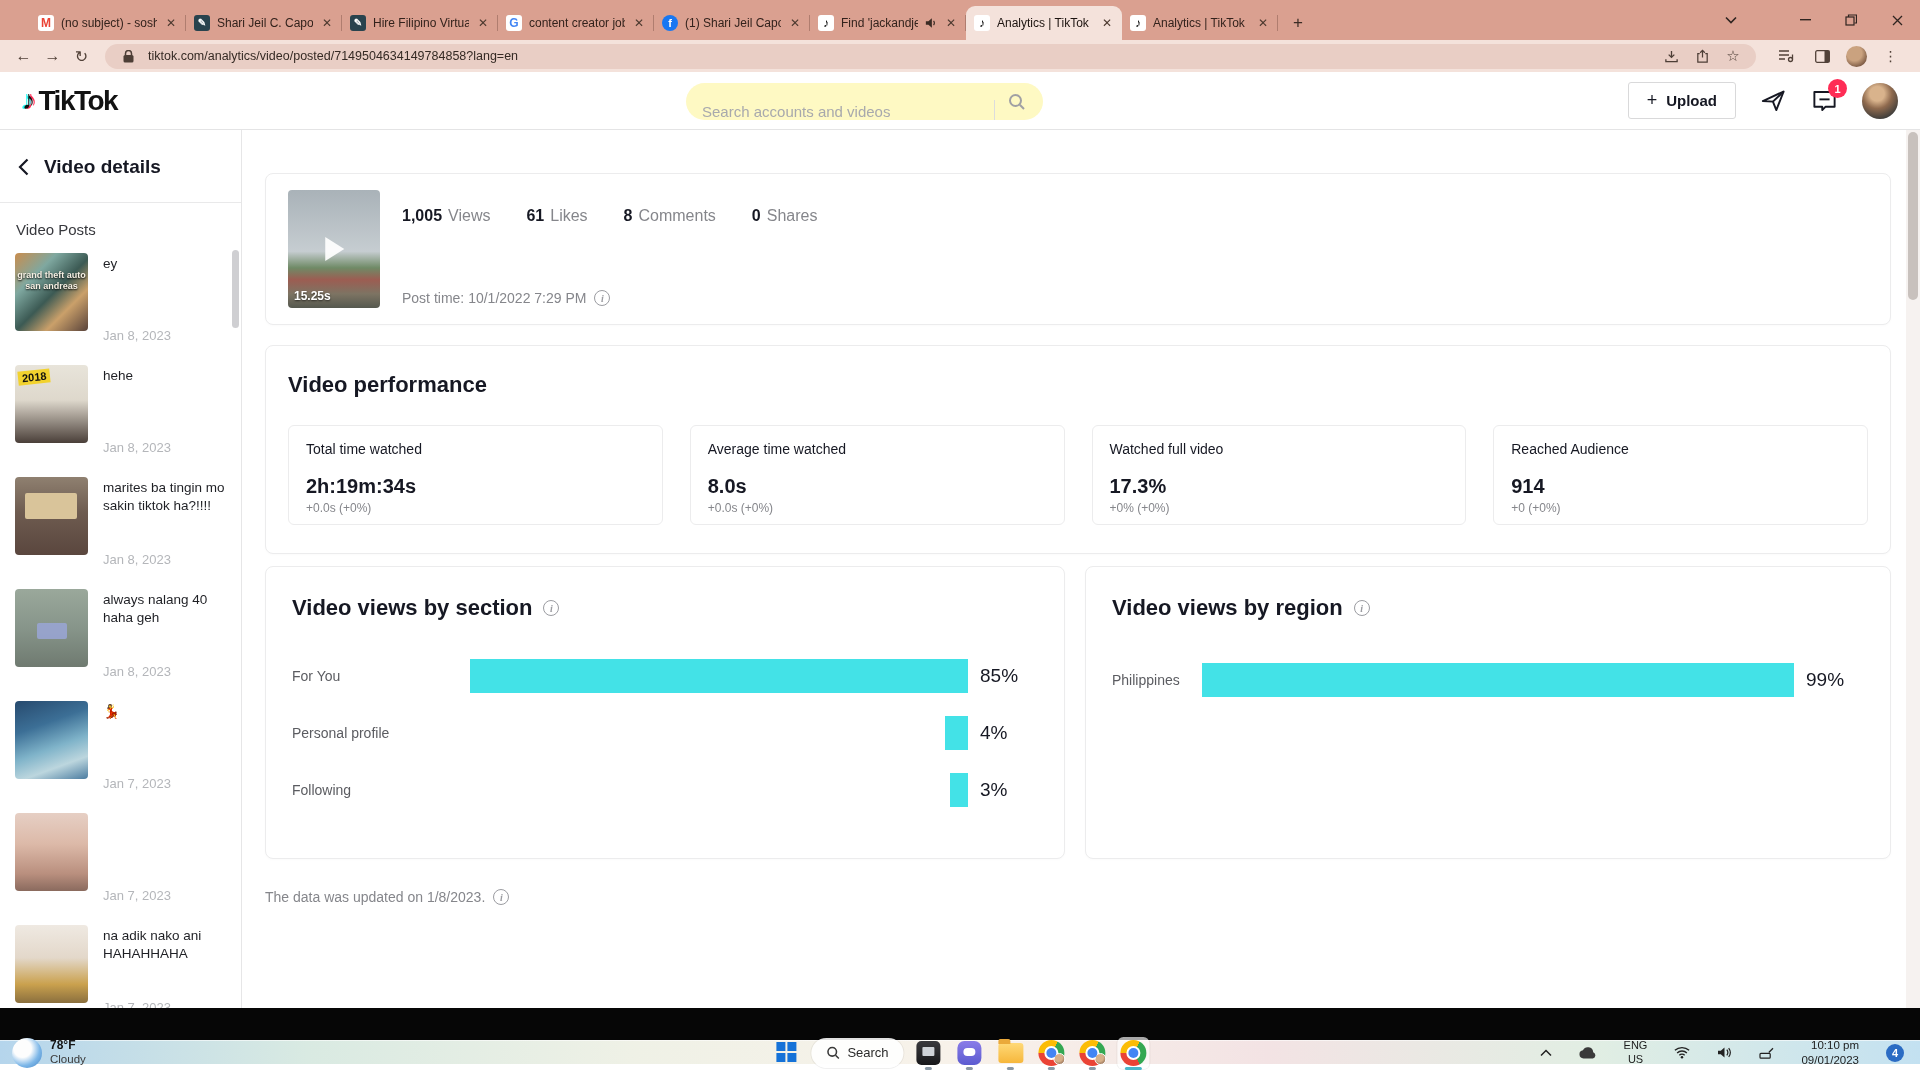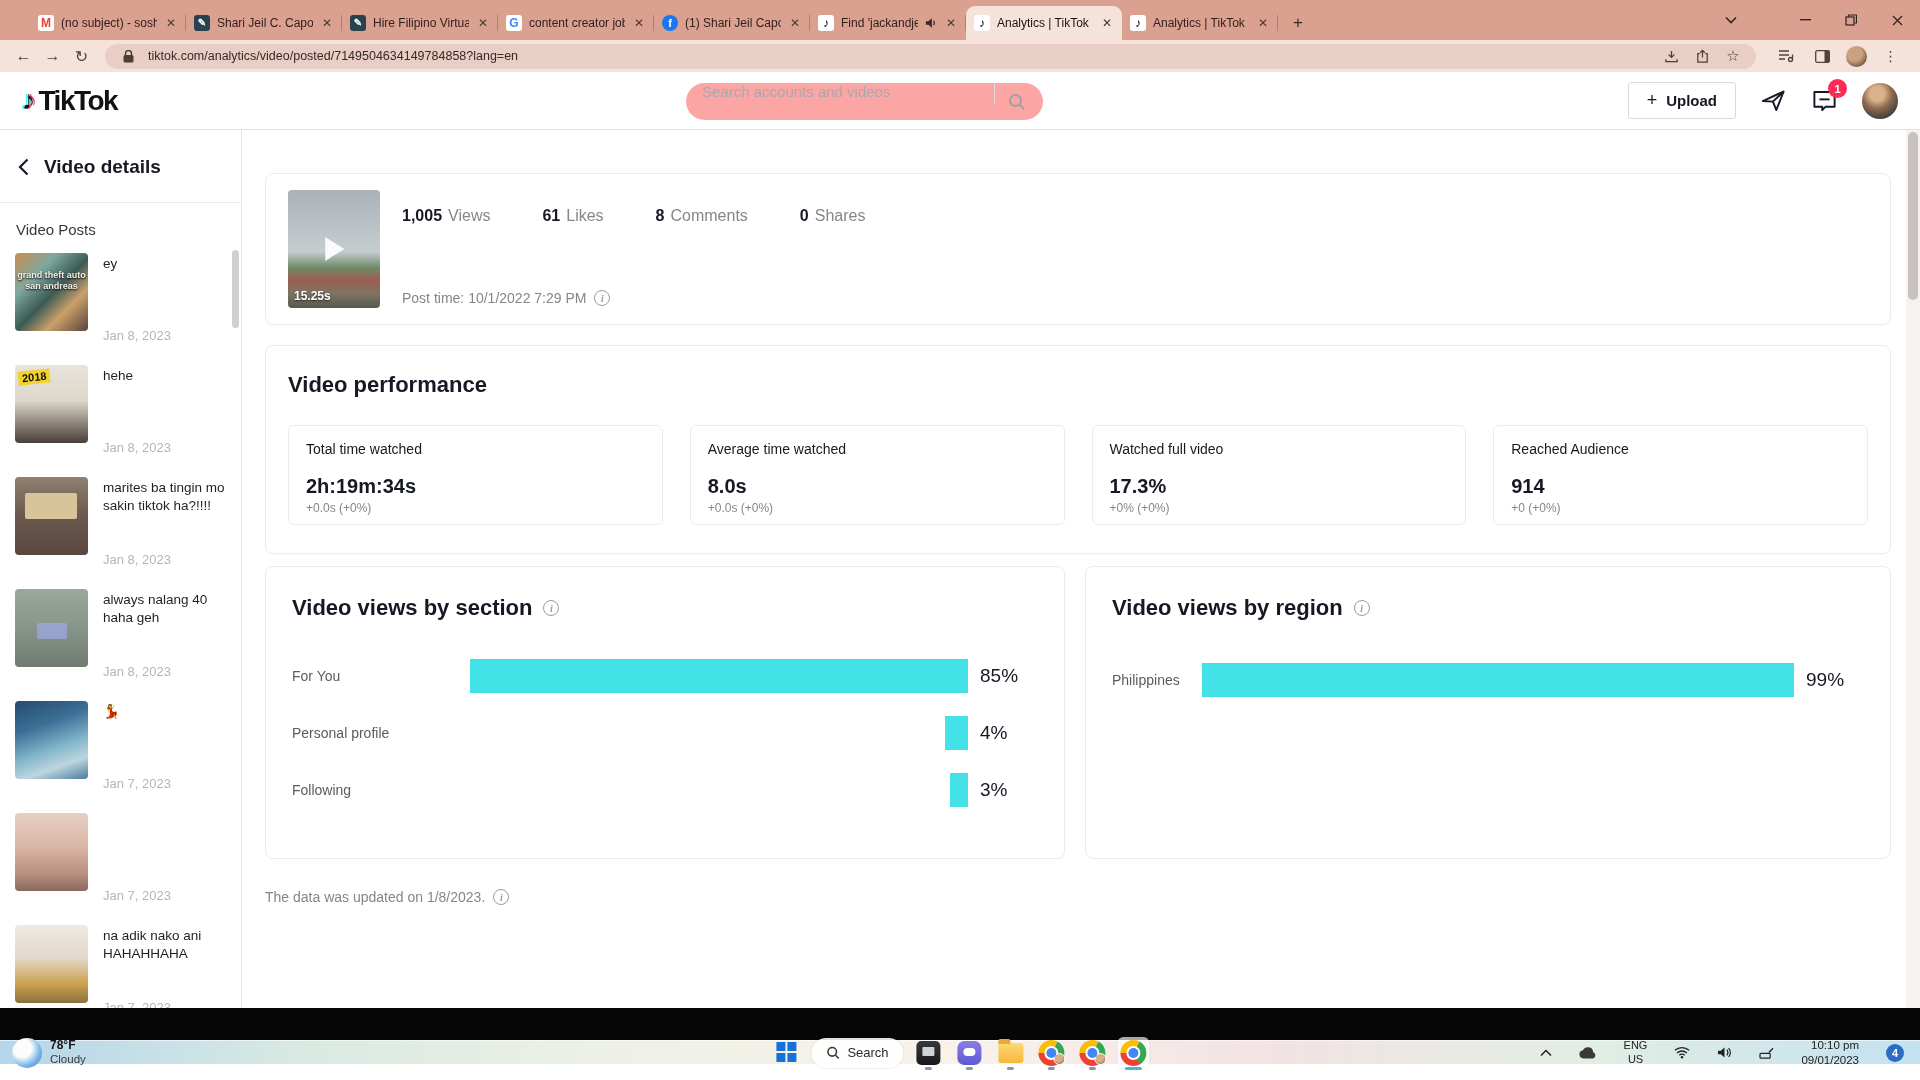--- a/index.html
+++ b/index.html
@@ -33,21 +33,21 @@
   .omni-ic{display:flex;align-items:center;justify-content:center;width:22px;color:#4d3e36}
   .tb-right{display:flex;align-items:center;gap:10px;padding:0 6px}
   .tb-right .nav-ic{font-size:14px}
   .mini-avatar{width:21px;height:21px;border-radius:50%;background:radial-gradient(circle at 40% 35%,#caa27f 0 40%,#7d5b45 75%,#4d382c 100%);flex:none}
 
   
   .tt-header{height:58px;background:#fff;border-bottom:1px solid #e4e4e5;display:flex;align-items:center;padding:0 22px;position:relative}
   .logo{display:flex;align-items:center;gap:1px}
   .logo-note{font-size:27px;font-weight:bold;color:#111;text-shadow:-2px 0 #24f6f0,2px 0 #fe2c55;margin-right:2px}
   .logo-text{font-size:28px;font-weight:800;letter-spacing:-1.5px;color:#121212}
-  .search{position:absolute;left:686px;top:11px;width:357px;height:37px;background:#fca5a5;border-radius:19px;display:flex;align-items:flex-start;padding:0 4px 0 16px}
+  .search{position:absolute;left:686px;top:11px;width:357px;height:37px;background:#fef9c3;border-radius:19px;display:flex;align-items:flex-end;padding:0 4px 0 16px}
   .search input{flex:1;border:none;background:transparent;outline:none;font-size:15px;color:#333;font-family:"Liberation Sans",sans-serif}
   .search input::placeholder{color:#a8a9ad}
   .search-div{width:1px;height:20px;background:#dcdcdd}
   .search-btn{width:44px;height:100%;display:flex;align-items:center;justify-content:center}
   .hdr-right{margin-left:auto;display:flex;align-items:center;gap:24px}
   .upload-btn{display:flex;align-items:center;gap:9px;border:1px solid #d9d9da;border-radius:3px;height:37px;padding:0 18px;font-size:15px;font-weight:600;color:#161823;background:#fff;cursor:pointer}
   .upload-plus{font-size:18px;font-weight:400}
   .hicon{position:relative;display:flex}
   .badge{position:absolute;top:-8px;right:-9px;min-width:19px;height:19px;border-radius:10px;background:#fe2c55;color:#fff;font-size:11px;font-weight:700;display:flex;align-items:center;justify-content:center;padding:0 4px}
   .avatar{width:36px;height:36px;border-radius:50%;background:radial-gradient(circle at 42% 30%,#d9b38c 0 22%,#8f6a4e 45%,#3e3d3b 78%,#27352c 100%);flex:none}
@@ -79,21 +79,21 @@
 
   .main{flex:1;padding:43px 29px 0 23px;overflow:hidden;background:#fff}
   .card{background:#fff;border:1px solid #ececed;border-radius:8px;box-shadow:0 1px 3px rgba(0,0,0,.02)}
 
   .video-card{display:flex;gap:22px;padding:16px 22px;height:152px}
   .v-thumb{width:92px;height:118px;border-radius:4px;position:relative;overflow:hidden;flex:none;background:linear-gradient(180deg,#a9b2b8 0%,#c6cdd1 52%,#6f8a66 66%,#9c5d52 76%,#7d7463 88%,#55584e 100%)}
   .v-play{position:absolute;left:50%;top:50%;transform:translate(-46%,-50%);width:0;height:0;border-top:12px solid transparent;border-bottom:12px solid transparent;border-left:19px solid rgba(255,255,255,.92)}
   .v-duration{position:absolute;left:6px;bottom:5px;font-size:12px;font-weight:700;color:#fff;text-shadow:0 1px 2px rgba(0,0,0,.6)}
   .v-right{flex:1;display:flex;flex-direction:column;padding-top:2px}
   .v-title{font-size:20px;font-weight:700;color:#161823}
-  .v-stats{display:flex;gap:52px;margin-top:15px;font-size:16px;align-items:baseline}
+  .v-stats{display:flex;gap:36px;margin-top:15px;font-size:16px;align-items:baseline}
   .v-stat b{font-weight:700;color:#161823}
   .v-stat span{color:#85868b;margin-left:6px;font-weight:400}
   .v-post{margin-top:auto;display:flex;align-items:center;gap:8px;font-size:14px;color:#85868b;padding-bottom:2px}
 
   .perf-card{margin-top:20px;padding:26px 22px 28px}
   .sec-title{font-size:22px;font-weight:700;color:#161823}
   .metrics{display:flex;gap:27px;margin-top:27px}
   .metric{flex:1;border:1px solid #ececed;border-radius:6px;padding:15px 17px;height:100px}
   .m-label{font-size:14px;color:#161823}
   .m-value{font-size:20px;font-weight:700;color:#161823;margin-top:18px}

